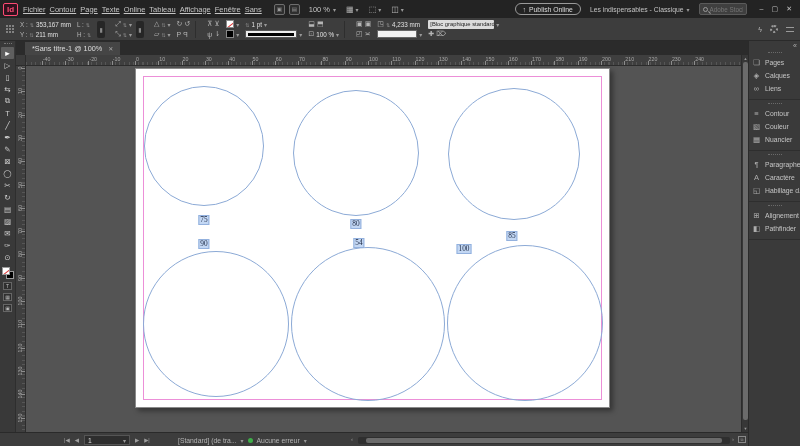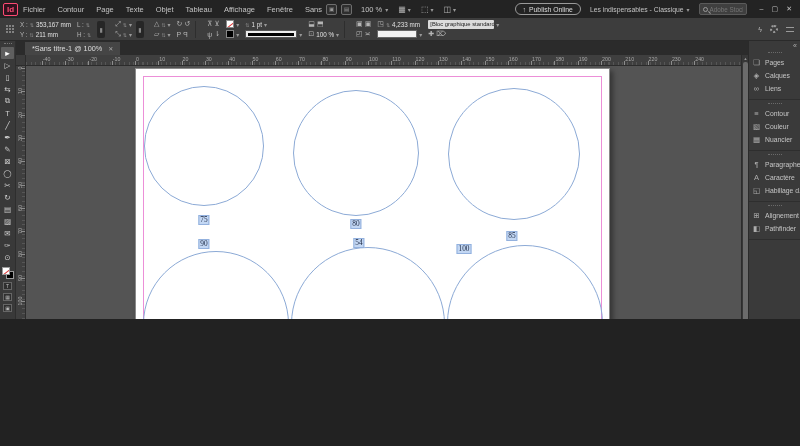--- a/index.html
+++ b/index.html
@@ -1,26 +1,26 @@
 <!DOCTYPE html>
 <html><head>
 <meta charset="utf-8">
 <style>
   html,body{margin:0;padding:0;background:#222;}
-  #app{position:relative;width:800px;height:319px;background:#3a3a3a;overflow:hidden;
+  #app{position:relative;width:800px;height:446px;background:#3a3a3a;overflow:hidden;
        font-family:"Liberation Sans",sans-serif;color:#c8c8c8;}
   #app *{box-sizing:border-box;}
 
   
   .titlebar{position:absolute;left:0;top:0;width:800px;height:18px;background:#232323;
             display:flex;align-items:center;font-size:7.5px;color:#c4c4c4;z-index:5;}
   .logo{width:15px;height:13px;margin:0 5px 0 3px;background:#31121e;color:#ff4a73;
         font-weight:bold;font-size:8px;display:flex;align-items:center;justify-content:center;
         border:1px solid #ff4a73;border-radius:2px;}
-  .menus{display:flex;gap:12px;}
+  .menus{display:flex;gap:4px;margin-right:8px;text-decoration:underline;}
   .menu-item{cursor:default;white-space:nowrap;}
   .tb-icon{width:11px;height:11px;border:1px solid #6e6e6e;border-radius:2px;margin-left:4px;
            display:inline-flex;align-items:center;justify-content:center;font-size:5.5px;color:#9a9a9a;background:#2e2e2e;}
   .zoom-box{margin-left:9px;display:flex;gap:3px;align-items:center;white-space:nowrap;}
   .caret::after{content:"▾";font-size:6px;color:#999;}
   .icon-dd{display:flex;align-items:center;gap:2px;margin-left:10px;}
   .dd-glyph{font-size:8px;color:#b5b5b5;}
   .right-cluster{margin-left:auto;display:flex;align-items:center;gap:9px;margin-right:5px;}
   .publish-pill{border:1px solid #9a9a9a;border-radius:8px;height:12px;padding:0 7px;
                 display:flex;align-items:center;gap:3px;font-size:6.8px;color:#ddd;white-space:nowrap;}
@@ -143,21 +143,21 @@
 
 <div id="app">
 
   <div class="titlebar">
     <div class="logo">Id</div>
     <div class="menus" id="menus">
         <span class="menu-item">Fichier</span>
         <span class="menu-item">Contour</span>
         <span class="menu-item">Page</span>
         <span class="menu-item">Texte</span>
-        <span class="menu-item">Objet</span>
+        <span class="menu-item">Online</span>
         <span class="menu-item">Tableau</span>
         <span class="menu-item">Affichage</span>
         <span class="menu-item">Fenêtre</span>
         <span class="menu-item">Sans</span>
       </div>
     <span class="tb-icon">▣</span>
     <span class="tb-icon">▤</span>
     <div class="zoom-box">
       <span>100 %</span>
       <span class="caret"></span>

